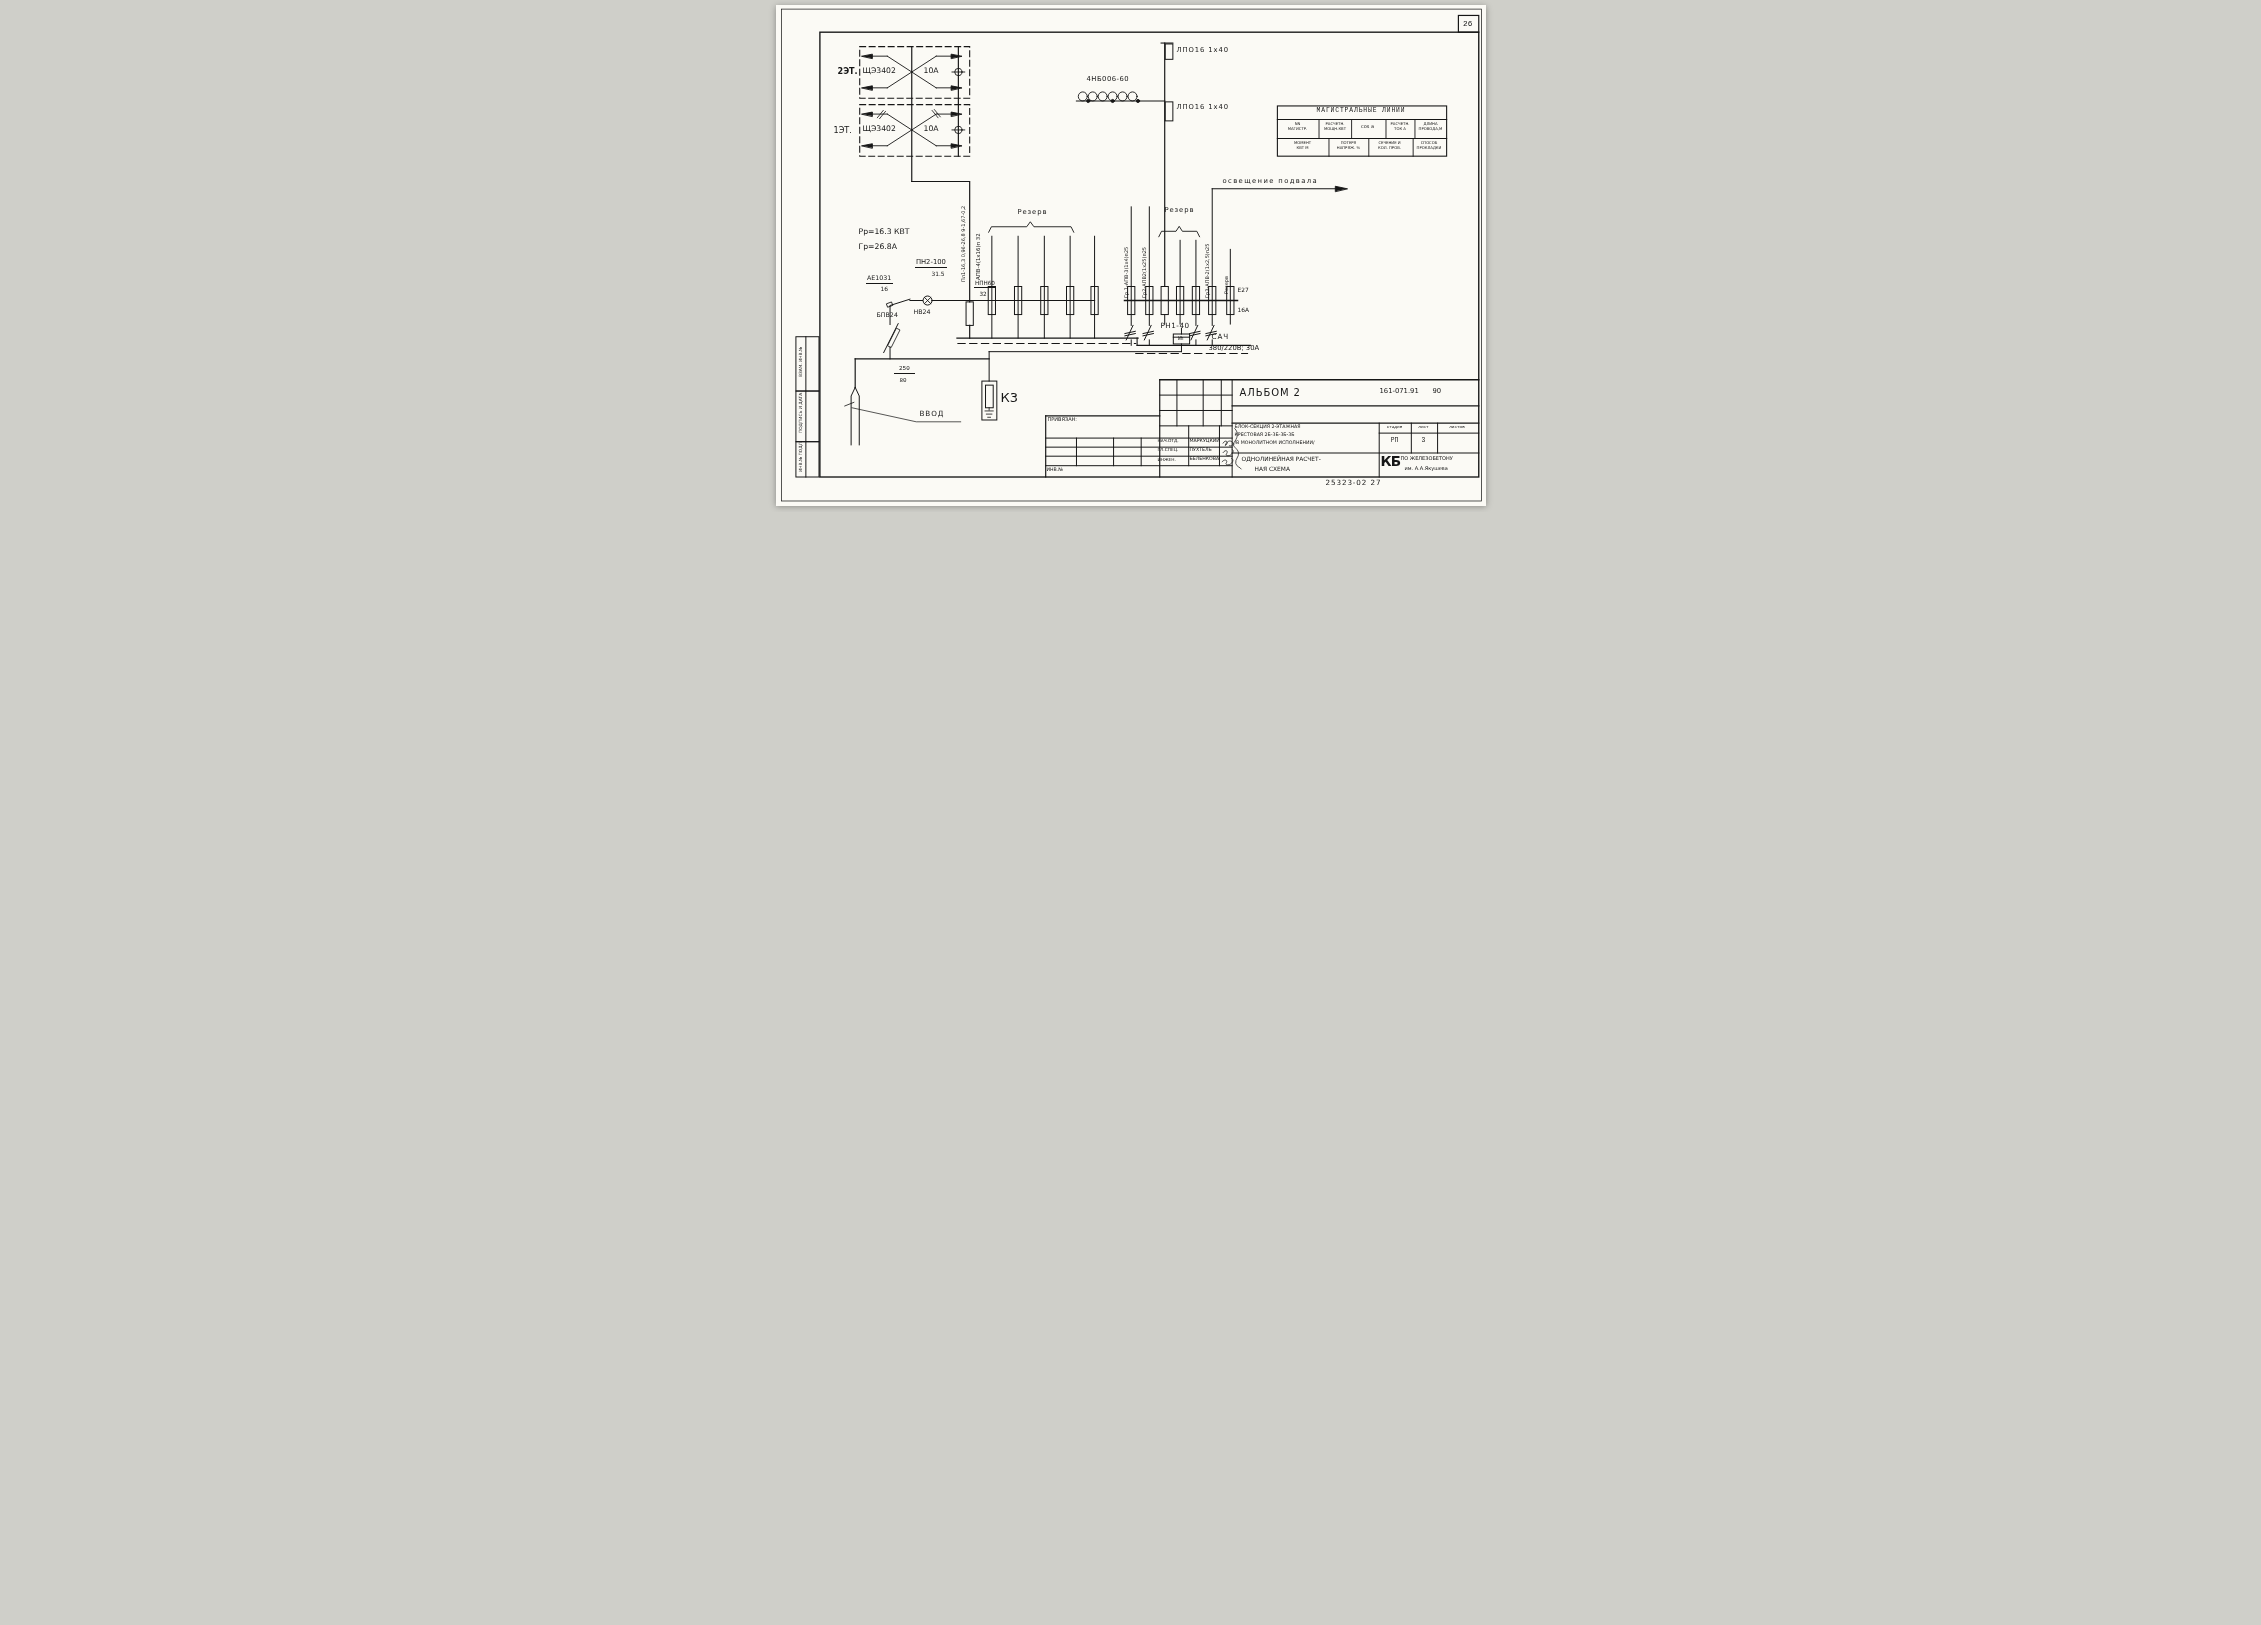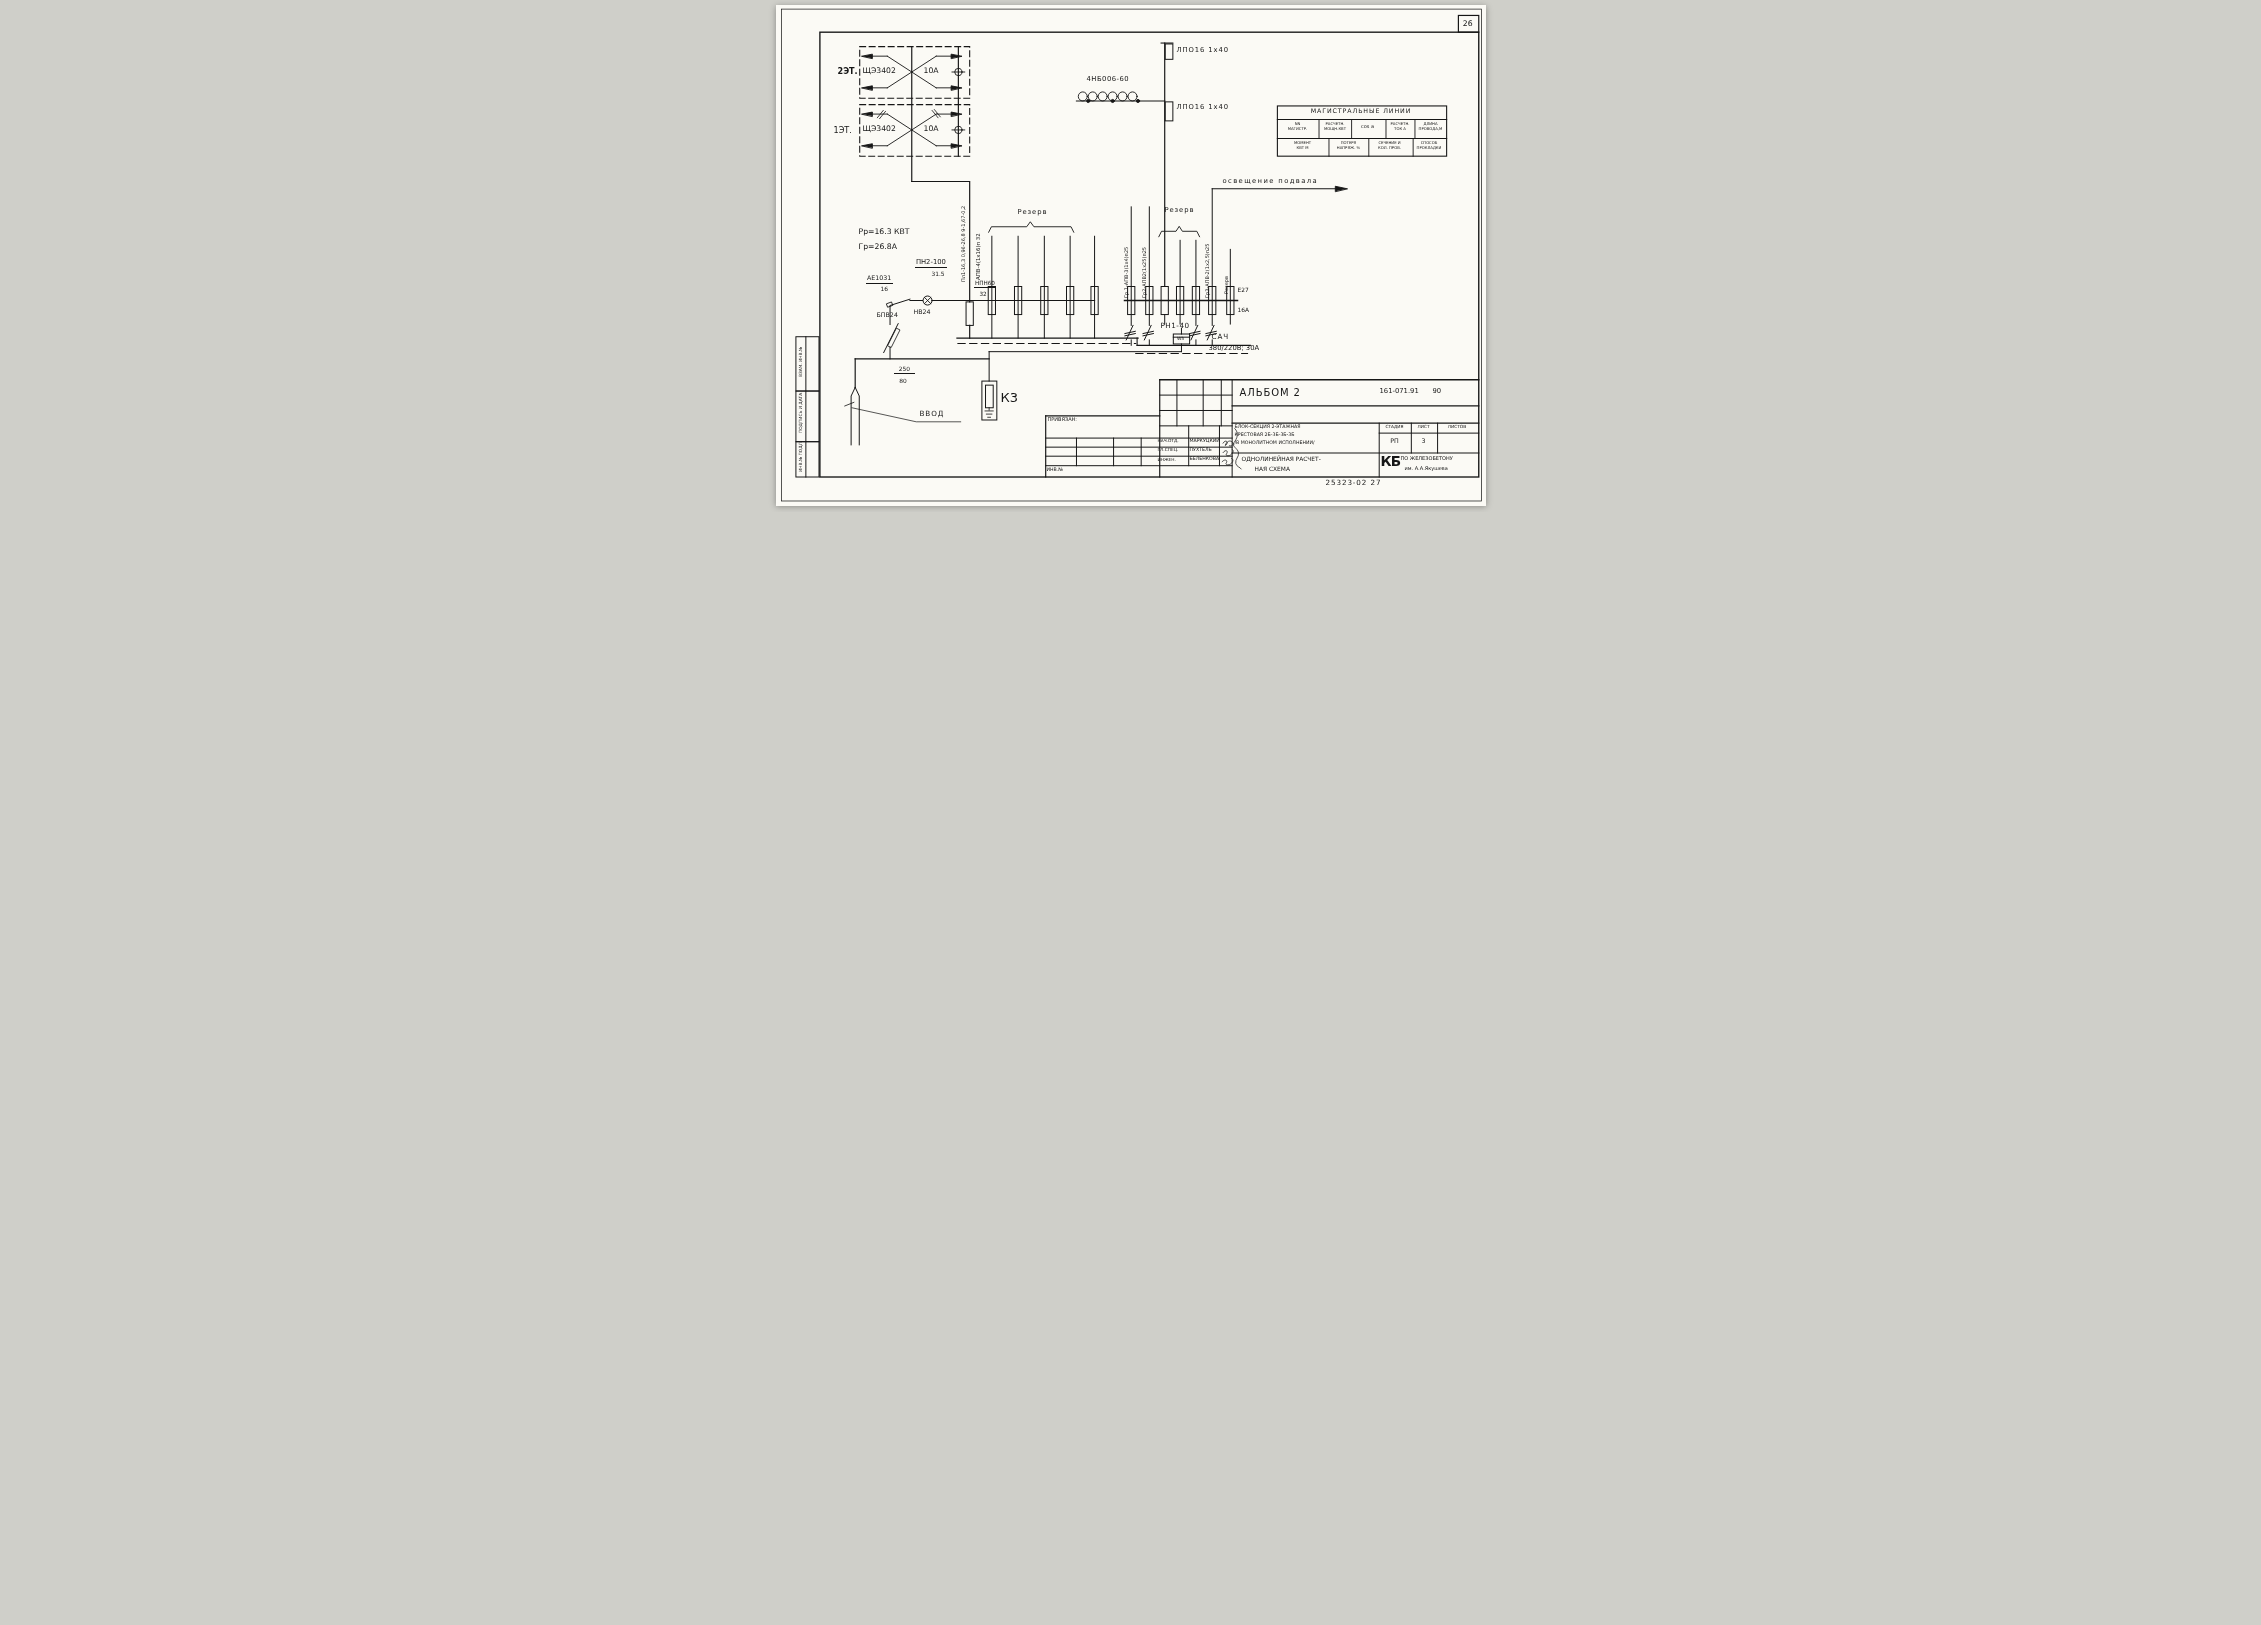--- a/index.html
+++ b/index.html
@@ -1,20 +1,20 @@
 <!DOCTYPE html>
 <html style="font-size:7.2px"><head>
 <meta charset="utf-8">
 <style>
   html,body{margin:0;padding:0;background:#cfcfc9;font-family:"DejaVu Sans",sans-serif;}
   .sheet{position:relative;width:710px;height:501px;background:#fbfaf5;margin:5.4px auto;
          box-shadow:0 1.4px 6.3px rgba(0,0,0,.35);overflow:hidden;color:#161616;}
   svg.lines{position:absolute;left:0;top:0;width:710px;height:501px;}
   .t{position:absolute;white-space:nowrap;color:#161616;line-height:1.05;}
-  .c{text-align:center;}
+  .c{text-align:center;font-family:Liberation Mono, monospace;}
   .u{border-bottom:0.9px solid #161616;padding:0 1.4px 0.5px;}
   .vlabel{position:absolute;transform:rotate(-90deg);transform-origin:0 0;white-space:nowrap;color:#161616;}
   .cell{position:absolute;text-align:center;line-height:1.18;color:#161616;}
   .ls1{letter-spacing:0.5px;} .ls2{letter-spacing:0.9px;} .ls3{letter-spacing:1.4px;}
 </style>
 </head>
 <body>
 
 <div class="sheet">
 

